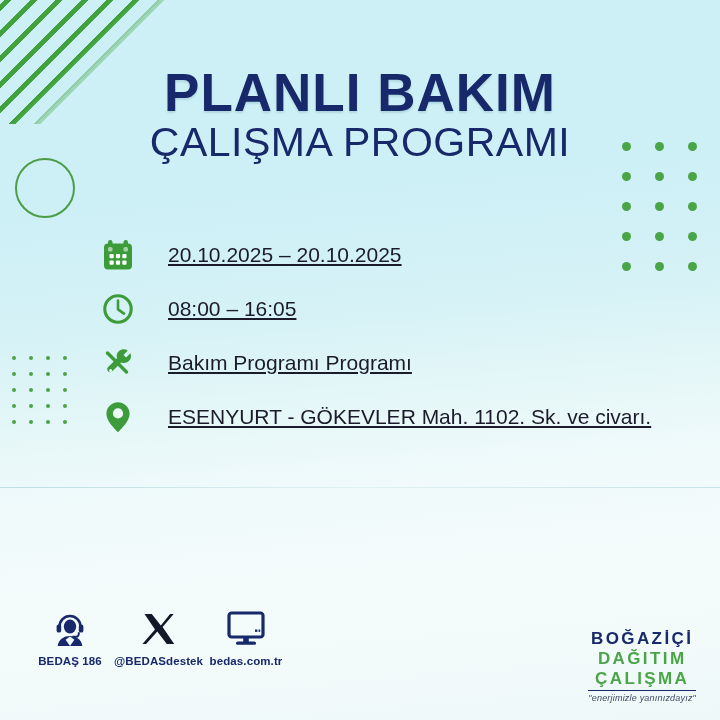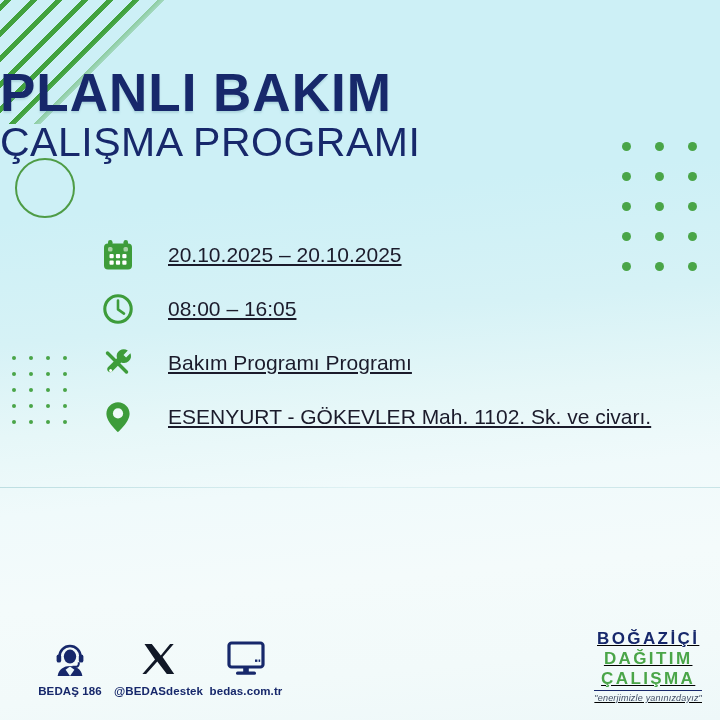--- a/index.html
+++ b/index.html
@@ -92,21 +92,21 @@
     height: 1px;
     background: linear-gradient(to right, rgba(150,200,205,.55), rgba(170,215,220,.25), rgba(150,200,205,.45));
   }
 
   
   .title-block {
     position: absolute;
     left: 0;
     top: 66px;
     width: 720px;
-    text-align: left;
+    text-align: center;
   }
   .title-main {
     font-size: 53px;
     font-weight: bold;
     letter-spacing: 1px;
     color: #17286b;
     line-height: 1;
     margin: 0;
     text-shadow: 0 2px 2px rgba(120,170,180,.35);
   }
@@ -144,21 +144,21 @@
     font-size: 21px;
     color: #1b1b2b;
     white-space: nowrap;
     text-decoration: underline;
   }
 
   
   .footer-contacts {
     position: absolute;
     left: 26px;
-    top: 638px;
+    top: 608px;
     display: flex;
     align-items: center;
   }
   .contact {
     width: 88px;
     text-align: center;
   }
   .contact-icon {
     height: 40px;
     display: flex;
@@ -168,25 +168,24 @@
   .contact-label {
     margin-top: 7px;
     font-size: 11.5px;
     color: #17286b;
     font-weight: bold;
     letter-spacing: .1px;
   }
 
   .brand {
     position: absolute;
-    right: 18px;
+    right: 24px;
     top: 630px;
     text-align: center;
     line-height: 1;
-    text-decoration: underline;
   }
   .brand-line {
     font-size: 17px;
     font-weight: bold;
     letter-spacing: 2.4px;
     margin-bottom: 3px;
   }
   .brand-1 { color: #17286b; }
   .brand-2 { color: #4aa548; }
   .brand-3 { color: #4aa548; }

